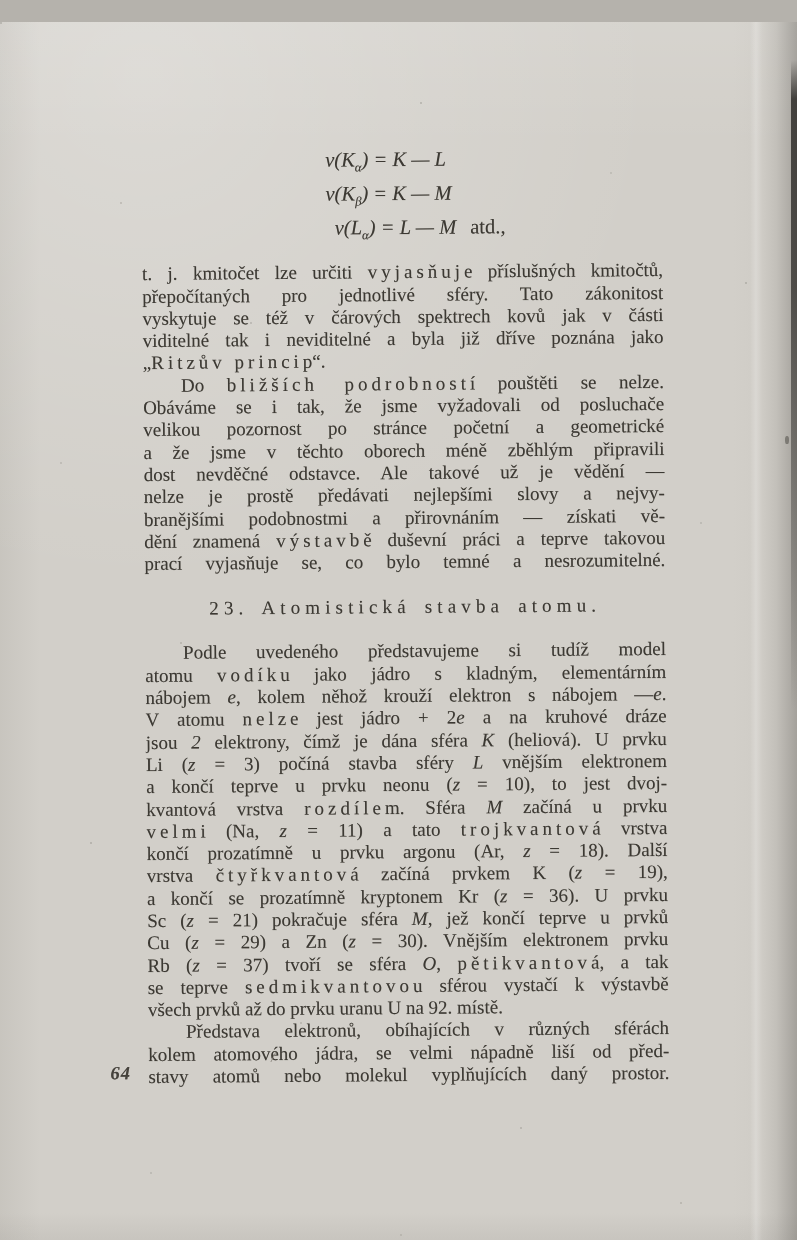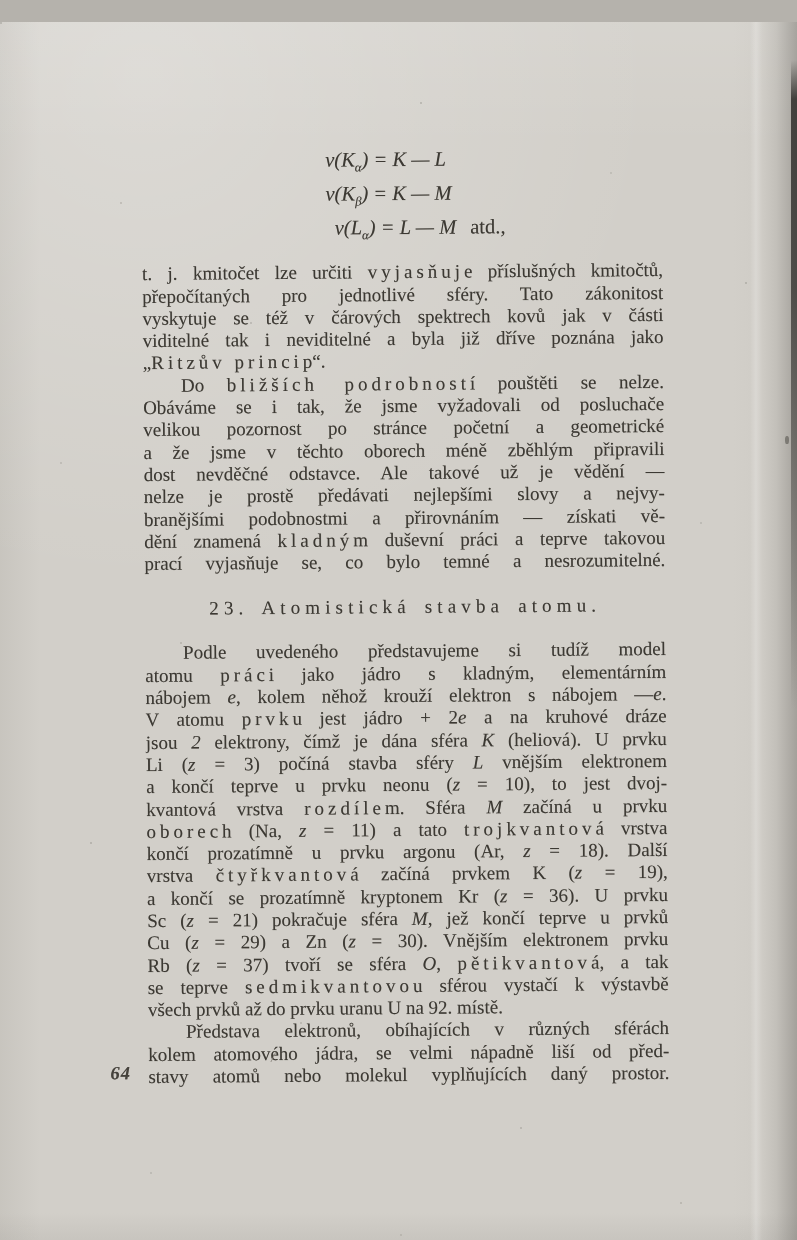--- a/index.html
+++ b/index.html
@@ -115,34 +115,34 @@
           <div class="line no-fill">„<span class="sp">Ritzův princip</span>“.</div>
         </div>
         <div class="para">
           <div class="line indent">Do <span class="sp">bližších podrobností</span> pouštěti se nelze.</div>
           <div class="line">Obáváme se i tak, že jsme vyžadovali od posluchače</div>
           <div class="line">velikou pozornost po stránce početní a geometrické</div>
           <div class="line">a že jsme v těchto oborech méně zběhlým připravili</div>
           <div class="line">dost nevděčné odstavce. Ale takové už je vědění —</div>
           <div class="line">nelze je prostě předávati nejlepšími slovy a nejvy-</div>
           <div class="line">branějšími podobnostmi a přirovnáním — získati vě-</div>
-          <div class="line">dění znamená <span class="sp">kladným</span> duševní práci a teprve takovou</div>
+          <div class="line">dění znamená <span class="sp">výstavbě</span> duševní práci a teprve takovou</div>
           <div class="line">prací vyjasňuje se, co bylo temné a nesrozumitelné.</div>
         </div>
         <div class="heading">23. Atomistická stavba atomu.</div>
         <div class="para">
           <div class="line indent">Podle uvedeného představujeme si tudíž model</div>
-          <div class="line">atomu <span class="sp">práci</span> jako jádro s kladným, elementárním</div>
+          <div class="line">atomu <span class="sp">vodíku</span> jako jádro s kladným, elementárním</div>
           <div class="line">nábojem <span class="it">e</span>, kolem něhož krouží elektron s nábojem —<span class="it">e</span>.</div>
-          <div class="line">V atomu <span class="sp">prvku</span> jest jádro + 2<span class="it">e</span> a na kruhové dráze</div>
+          <div class="line">V atomu <span class="sp">nelze</span> jest jádro + 2<span class="it">e</span> a na kruhové dráze</div>
           <div class="line">jsou <span class="it">2</span> elektrony, čímž je dána sféra <span class="it">K</span> (heliová). U prvku</div>
           <div class="line">Li (<span class="it">z</span> = 3) počíná stavba sféry <span class="it">L</span> vnějším elektronem</div>
           <div class="line">a končí teprve u prvku neonu (<span class="it">z</span> = 10), to jest dvoj-</div>
           <div class="line">kvantová vrstva <span class="sp">rozdílem</span>. Sféra <span class="it">M</span> začíná u prvku</div>
-          <div class="line"><span class="sp">oborech</span> (Na, <span class="it">z</span> = 11) a tato <span class="sp">trojkvantová</span> vrstva</div>
+          <div class="line"><span class="sp">velmi</span> (Na, <span class="it">z</span> = 11) a tato <span class="sp">trojkvantová</span> vrstva</div>
           <div class="line">končí prozatímně u prvku argonu (Ar, <span class="it">z</span> = 18). Další</div>
           <div class="line">vrstva <span class="sp">čtyřkvantová</span> začíná prvkem K (<span class="it">z</span> = 19),</div>
           <div class="line">a končí se prozatímně kryptonem Kr (<span class="it">z</span> = 36). U prvku</div>
           <div class="line">Sc (<span class="it">z</span> = 21) pokračuje sféra <span class="it">M</span>, jež končí teprve u prvků</div>
           <div class="line">Cu (<span class="it">z</span> = 29) a Zn (<span class="it">z</span> = 30). Vnějším elektronem prvku</div>
           <div class="line">Rb (<span class="it">z</span> = 37) tvoří se sféra <span class="it">O</span>, <span class="sp">pětikvantová</span>, a tak</div>
           <div class="line">se teprve <span class="sp">sedmikvantovou</span> sférou vystačí k výstavbě</div>
           <div class="line no-fill">všech prvků až do prvku uranu U na 92. místě.</div>
         </div>
         <div class="para">

